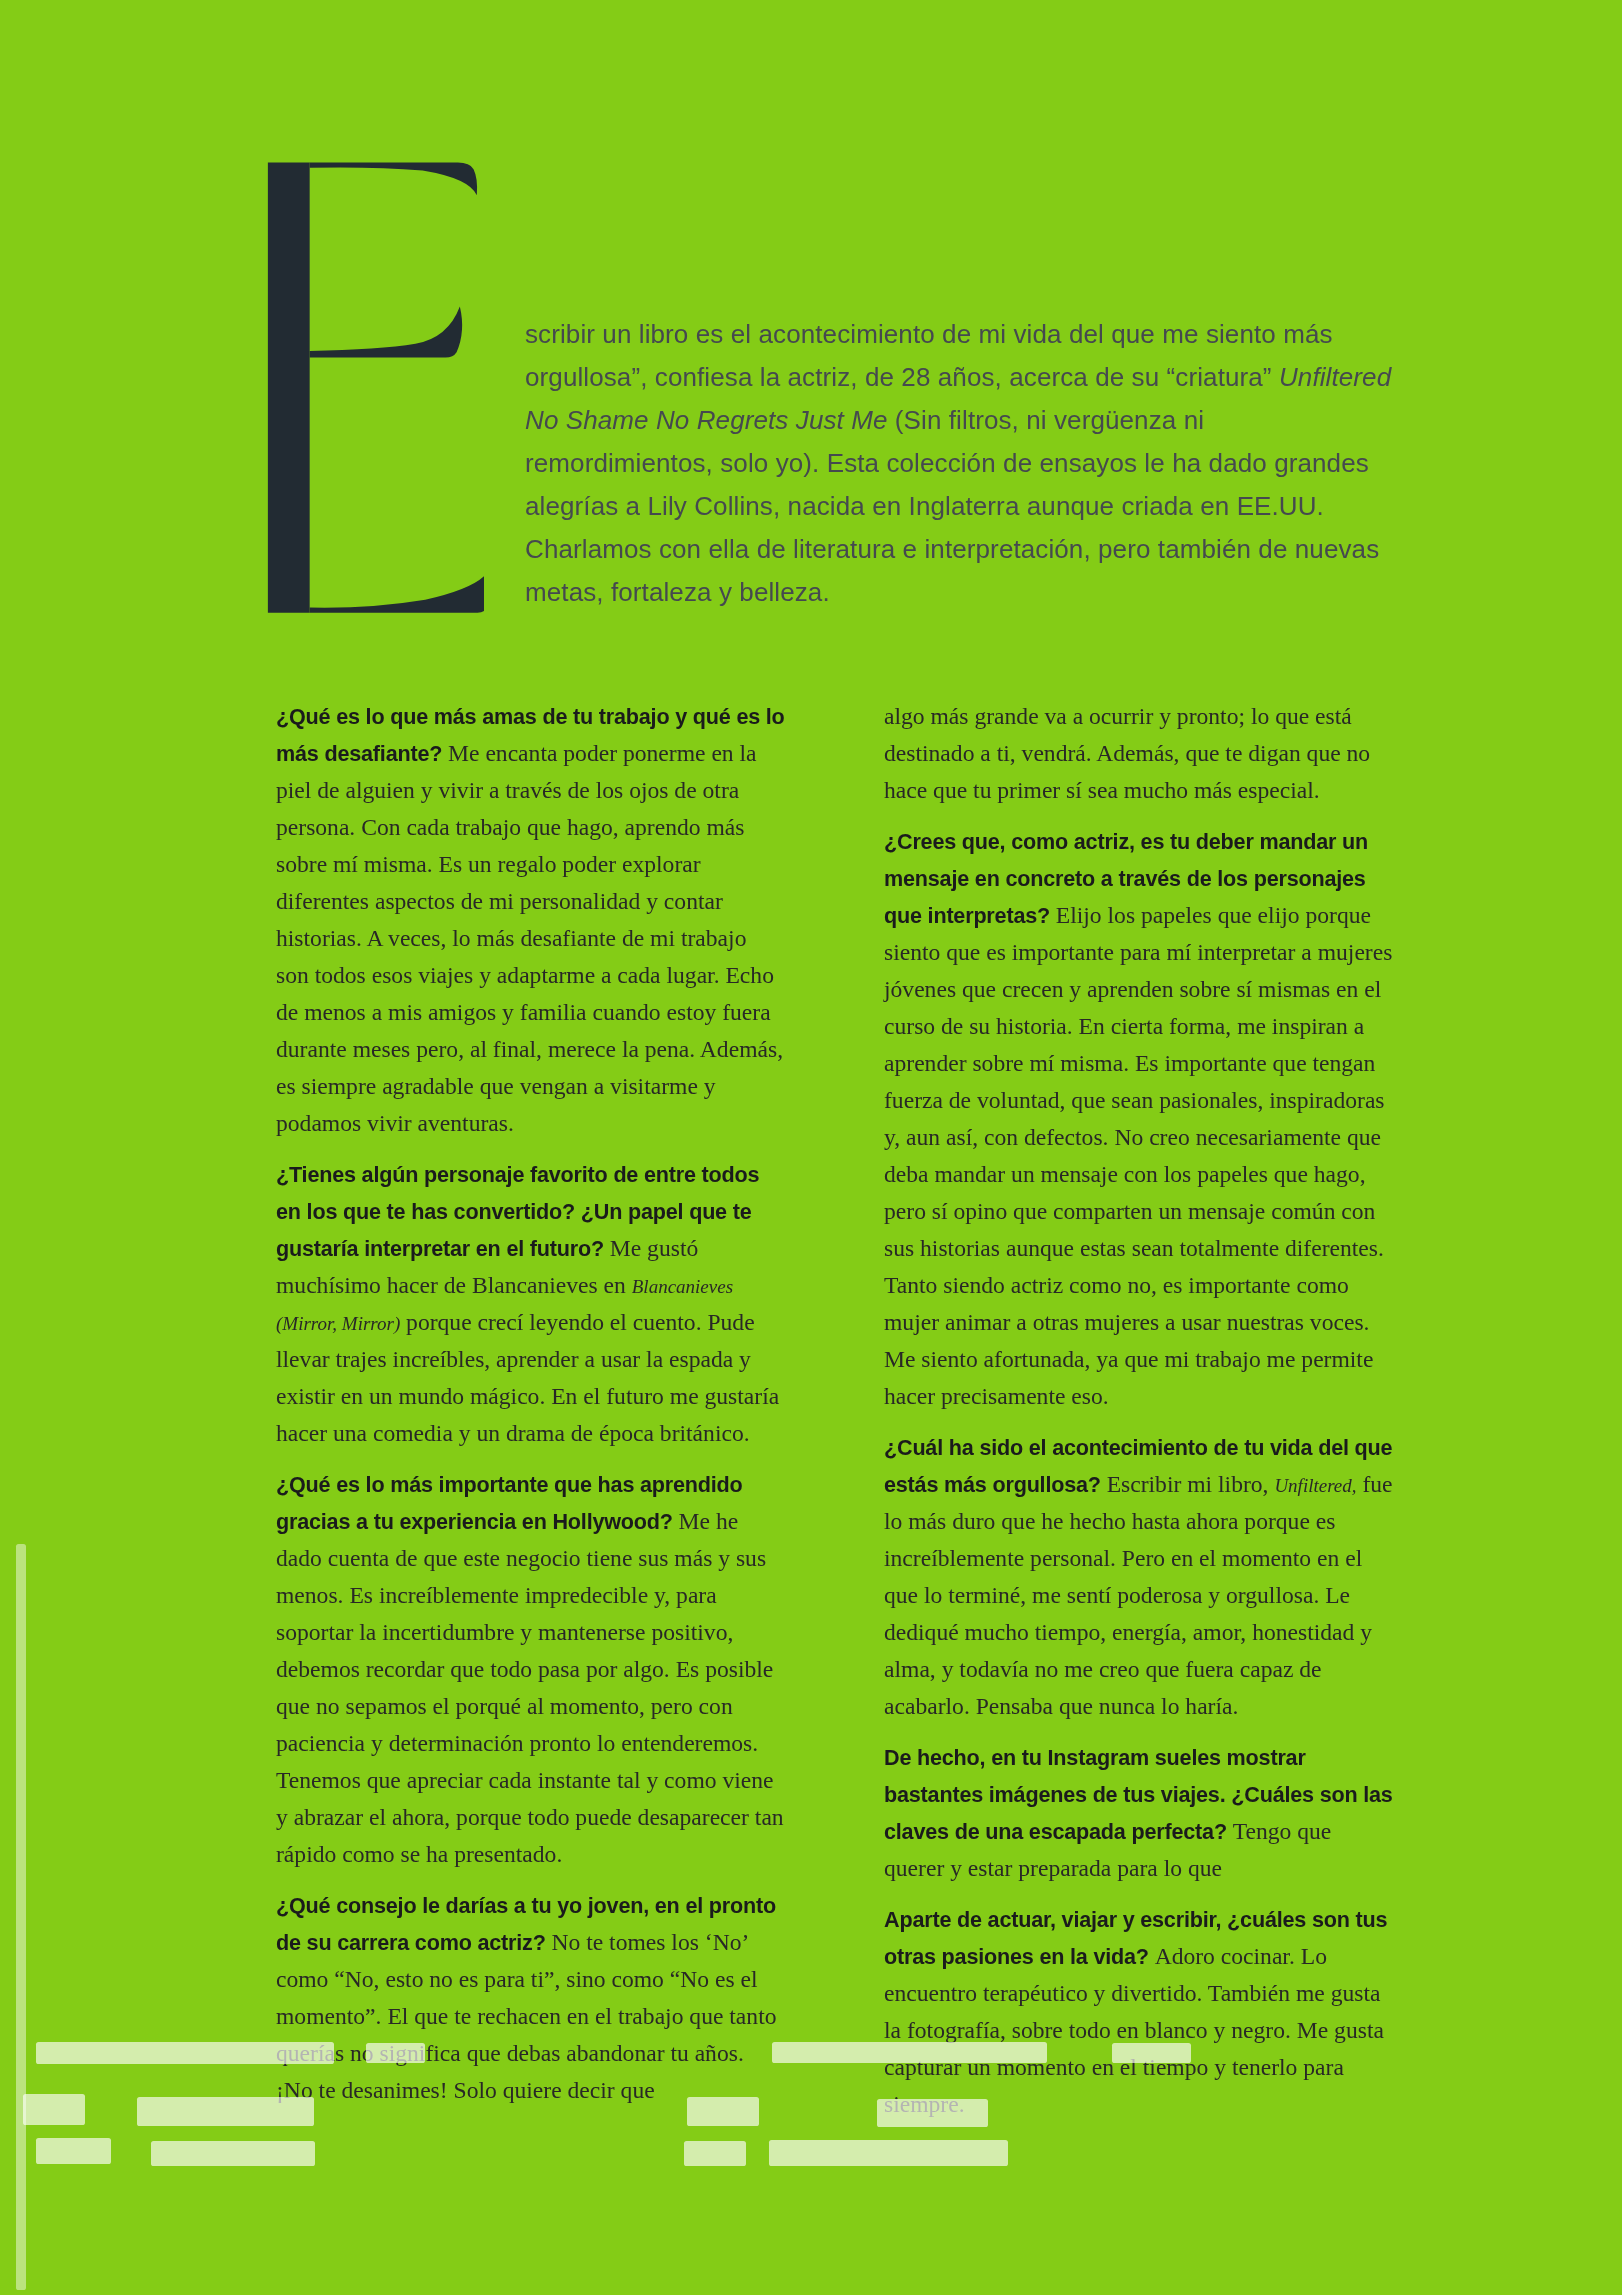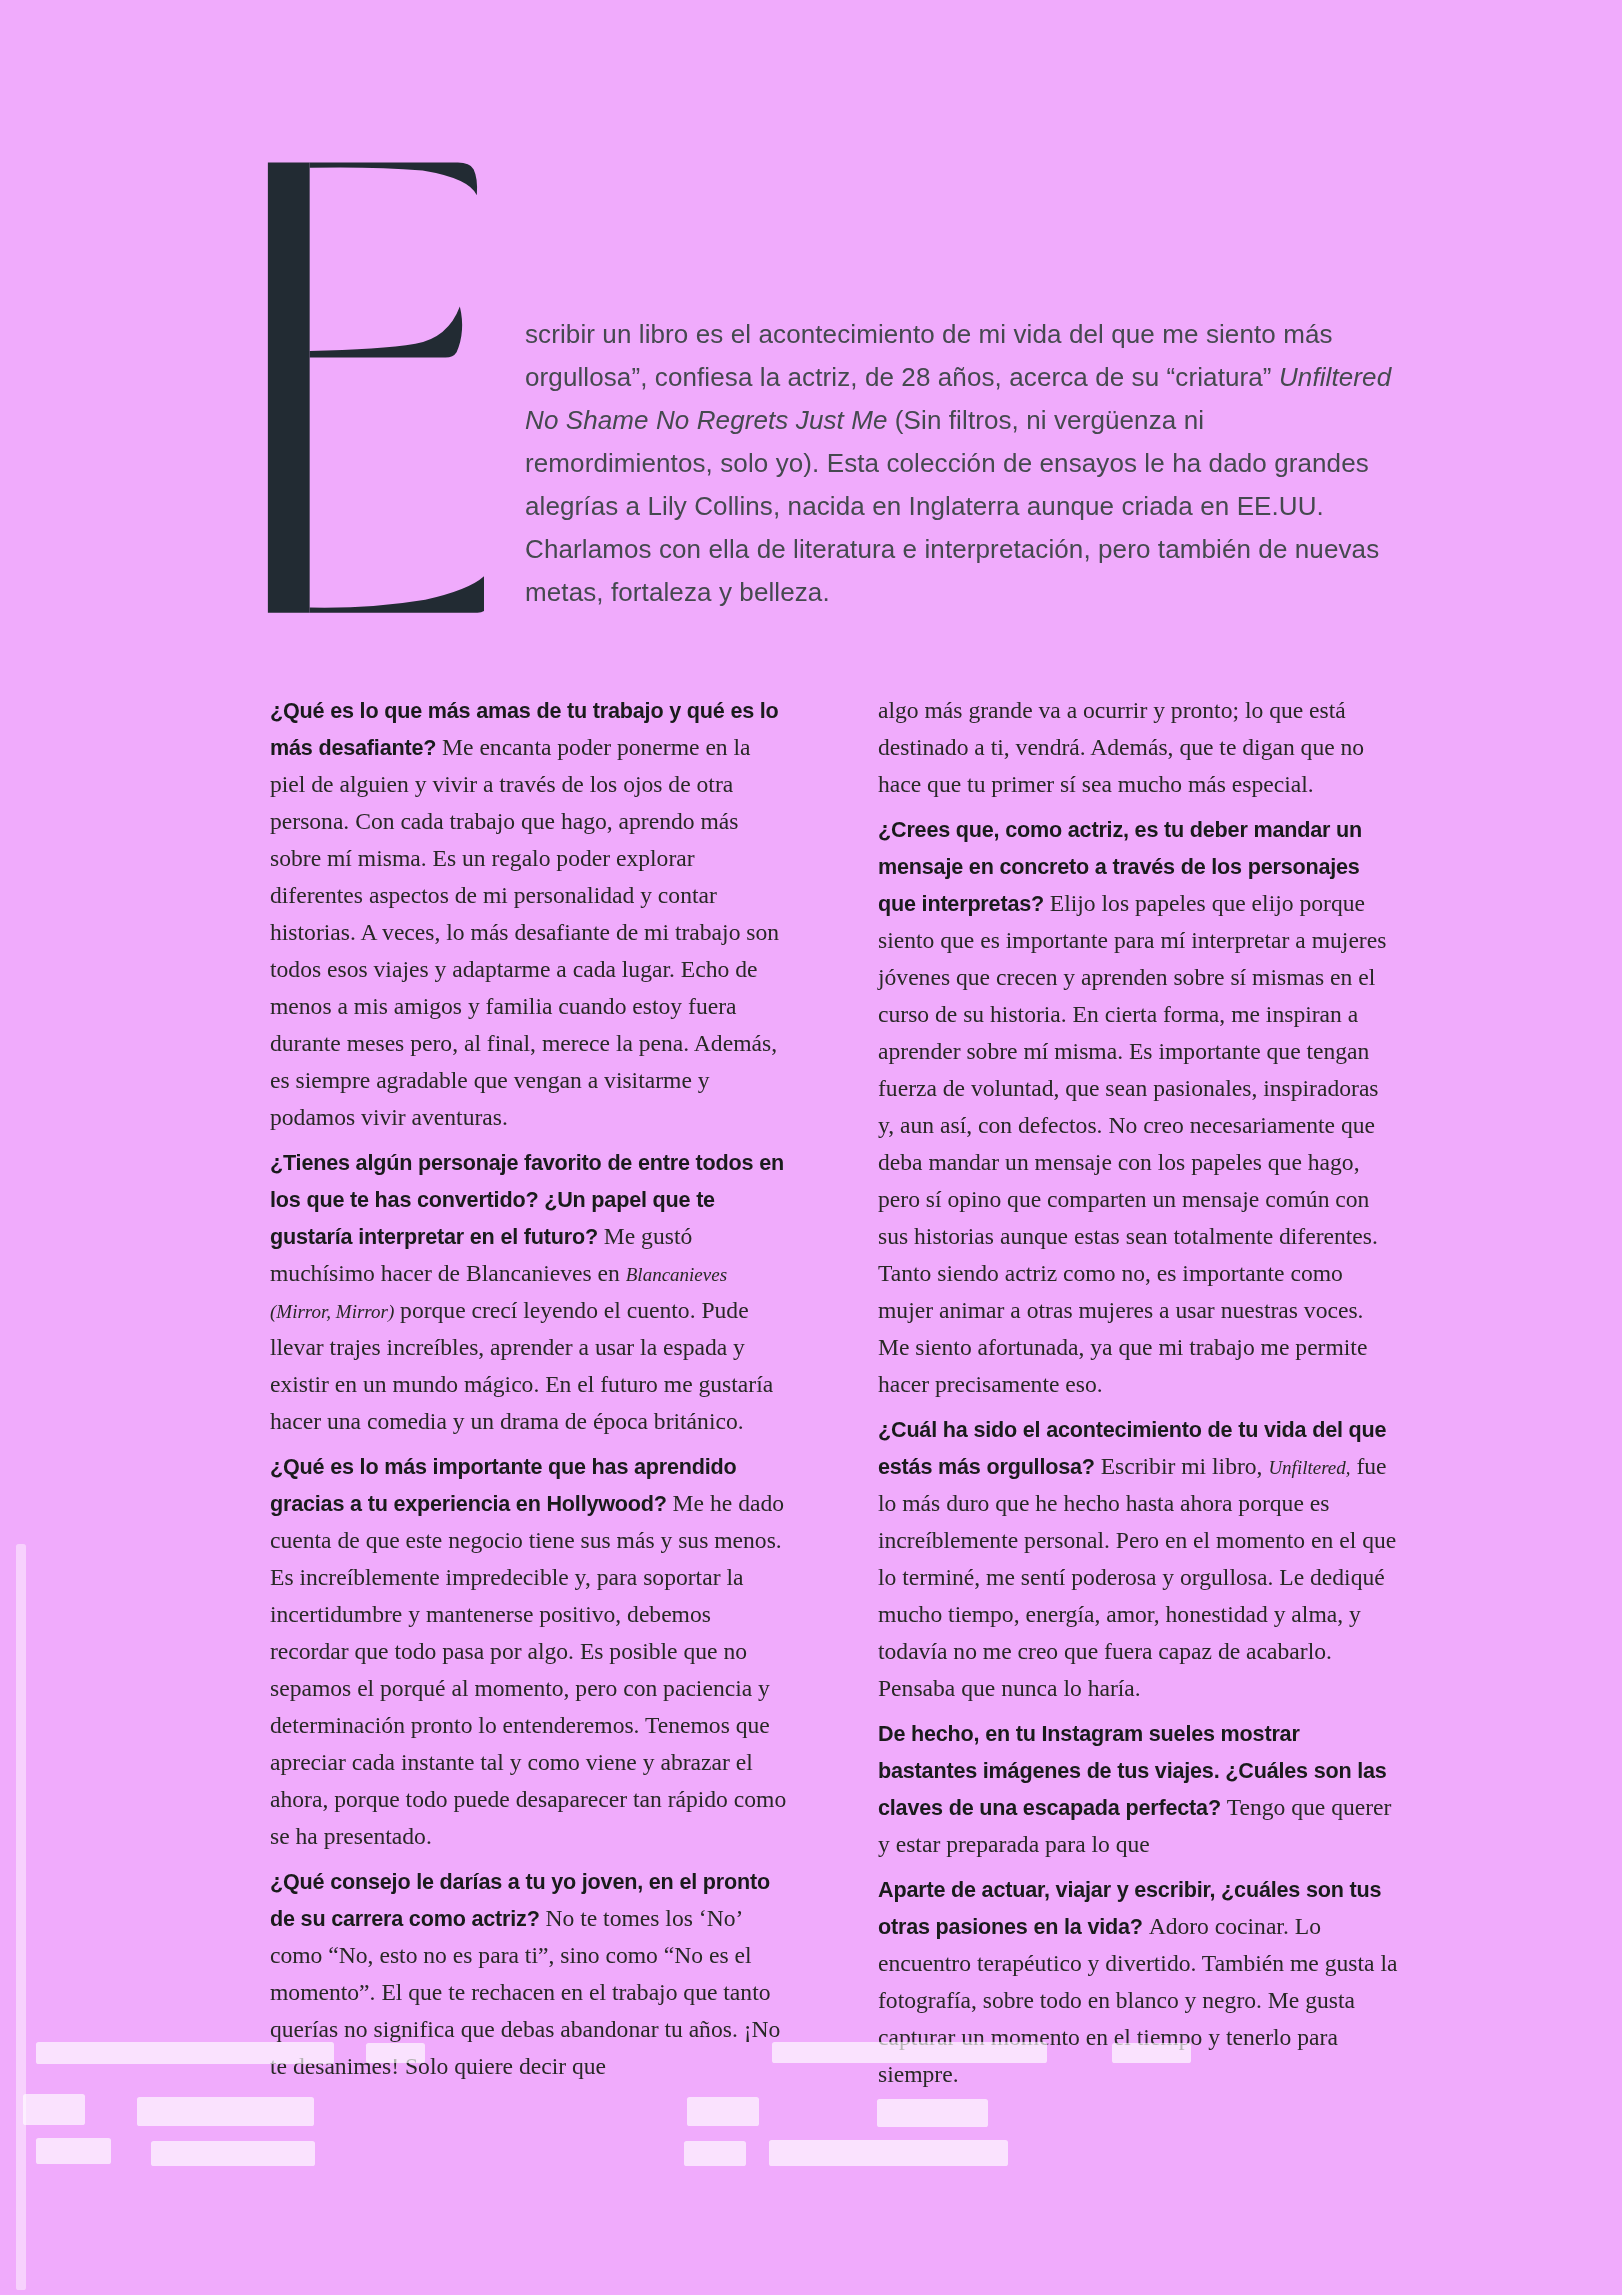--- a/index.html
+++ b/index.html
@@ -1,20 +1,20 @@
 <!DOCTYPE html>
 <html lang="es" style="font-size:10.5px"><head>
 <meta charset="utf-8">
 <style>
   html, body { margin: 0; padding: 0; }
   .page {
     position: relative;
     width: 1622px;
     height: 2295px;
-    background: #f0abfc;
+    background: #84cc16;
     overflow: hidden;
   }
   
   .dropcap {
     position: absolute;
     left: 262px;
     top: 160px;
     width: 222px;
     height: 458px;
   }
@@ -46,21 +46,21 @@
   
   .col {
     position: absolute;
     top: 686px;
     width: 537px;
     text-align: left;
   }
   .col-left  { left: 262px;  }
   .col-right { left: 870px; }
   .para {
-    margin: 8px;
+    margin: 14px;
     line-height: 33px;
   }
   .seg-q {
     font-family: "Liberation Sans", sans-serif;
     font-weight: 700;
     font-size: 21.6px;
     letter-spacing: -0.2px;
     color: #1a1b1c;
   }
   .seg-a {

